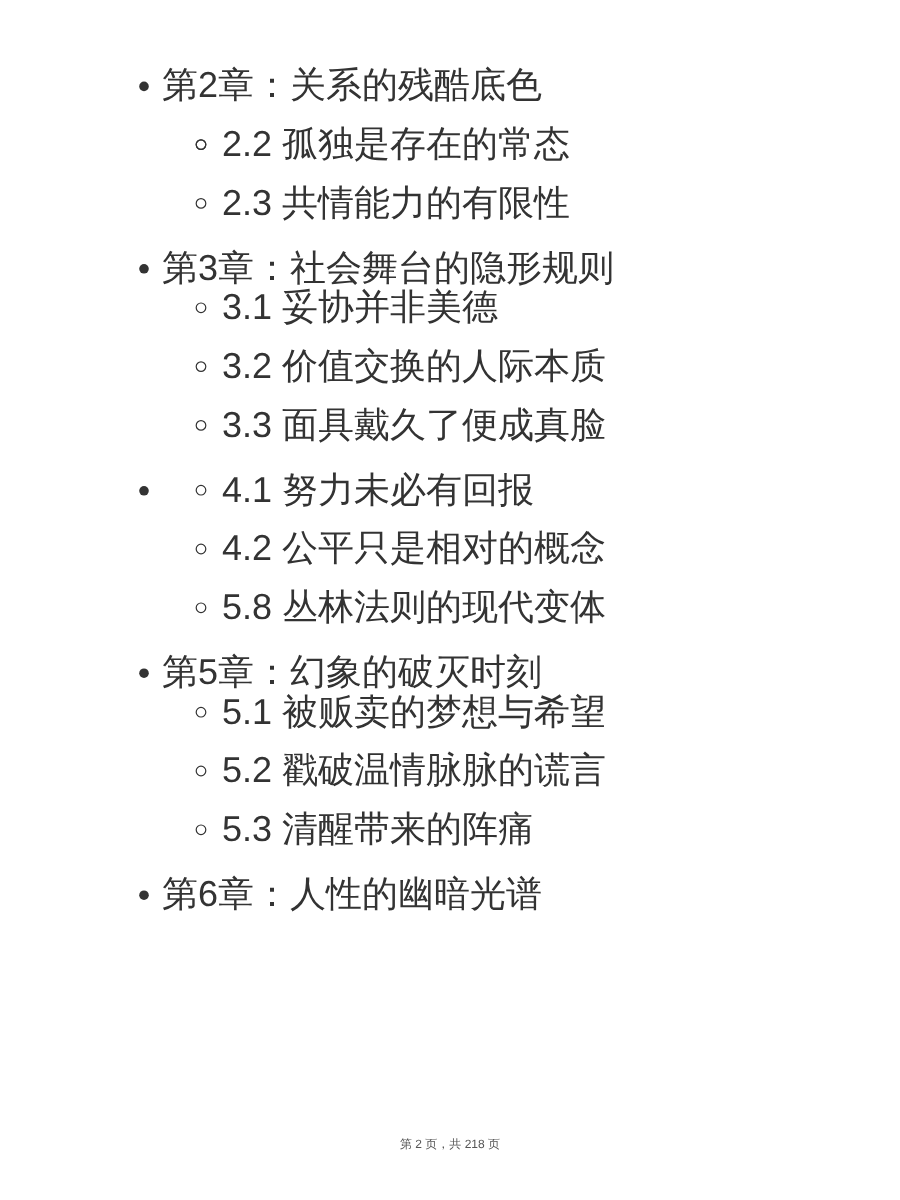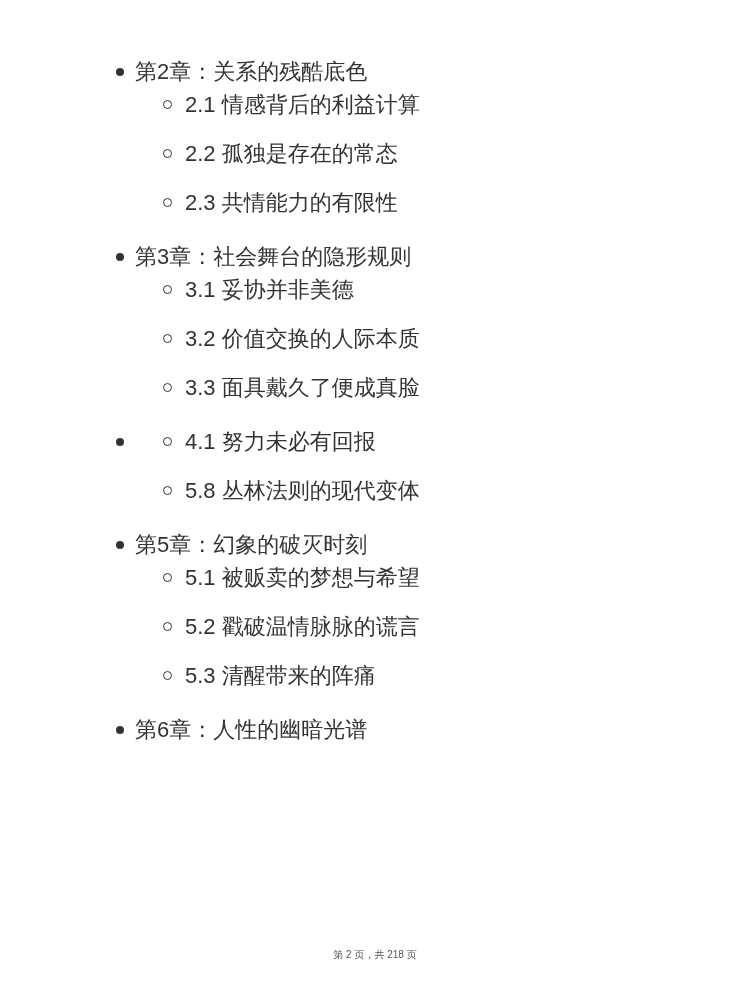--- a/index.html
+++ b/index.html
@@ -17,21 +17,21 @@
     color: #333333;
   }
   ul.toc,
   ul.sections {
     list-style: none;
     margin: 0;
     padding: 0;
   }
   ul.toc {
     padding: 55px 56px 0 135px;
-    font-size: 22px;
+    font-size: 30px;
     line-height: 33px;
   }
   .chapter {
     position: relative;
   }
   .chapter + .chapter {
     margin-top: 21px;
   }
   .sections {
     margin-top: 24px;
@@ -84,21 +84,20 @@
 <div class="page">
 
   <ul class="toc">
 
     <li class="chapter">
       <span class="bullet disc"></span>
       <span class="chapter-title">第2章：关系的残酷底色</span>
       <ul class="sections">
         <li class="section">
           <span class="bullet circle"></span>
-          <span class="section-title">2.1 情感背后的利益计算</span>
         </li>
         <li class="section">
           <span class="bullet circle"></span>
           <span class="section-title">2.2 孤独是存在的常态</span>
         </li>
         <li class="section">
           <span class="bullet circle"></span>
           <span class="section-title">2.3 共情能力的有限性</span>
         </li>
       </ul>
@@ -125,20 +124,24 @@
 
     <li class="chapter">
       <span class="bullet disc"></span>
       <ul class="sections">
         <li class="section">
           <span class="bullet circle"></span>
           <span class="section-title">4.1 努力未必有回报</span>
         </li>
         <li class="section">
           <span class="bullet circle"></span>
+          <span class="section-title">4.2 公平只是相对的概念</span>
+        </li>
+        <li class="section">
+          <span class="bullet circle"></span>
           <span class="section-title">5.8 丛林法则的现代变体</span>
         </li>
       </ul>
     </li>
 
     <li class="chapter">
       <span class="bullet disc"></span>
       <span class="chapter-title">第5章：幻象的破灭时刻</span>
       <ul class="sections">
         <li class="section">

